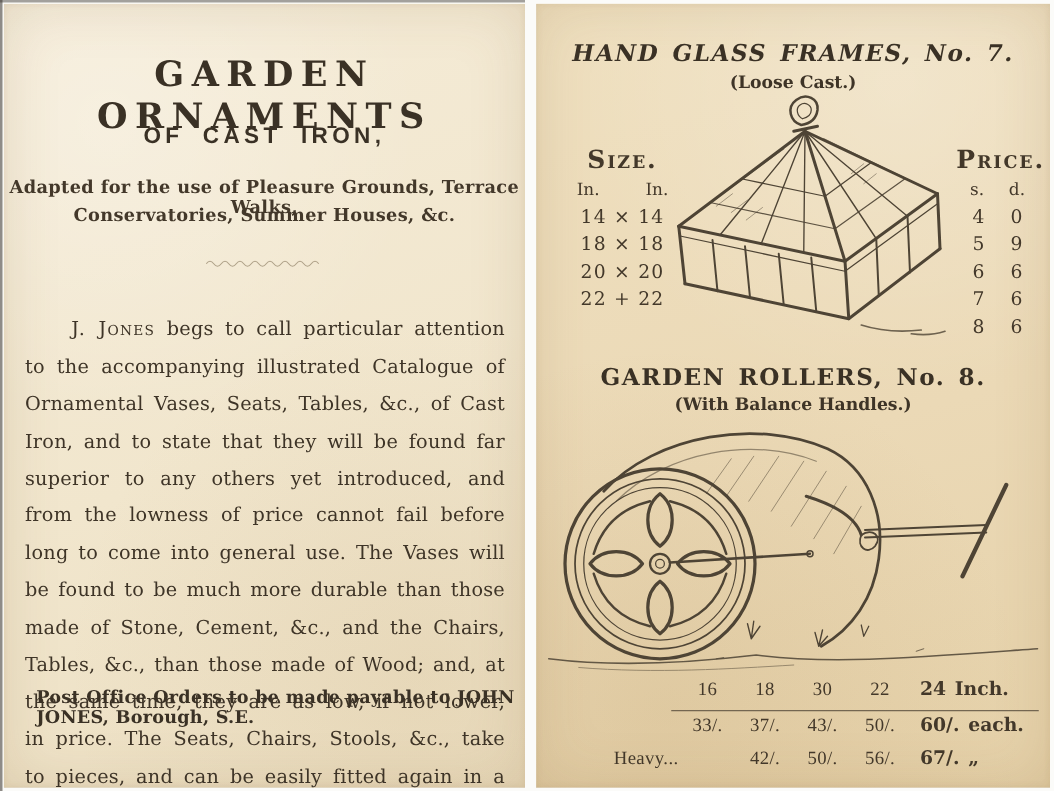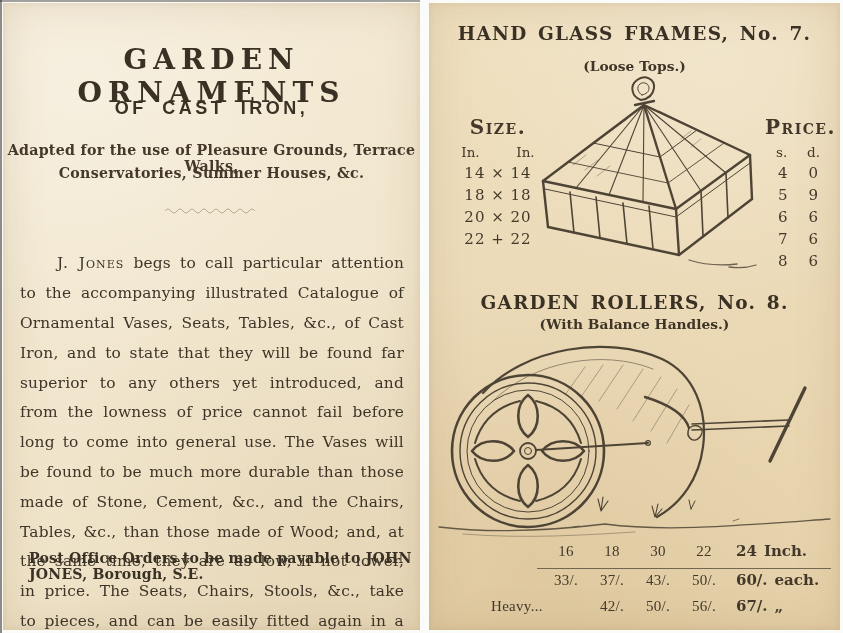--- a/index.html
+++ b/index.html
@@ -42,21 +42,21 @@
   .squiggle{top:204px;left:160px;opacity:.65;}
   .para{
     top:231px;left:17px;width:384px;
     font-size:15.4px;line-height:29.8px;text-align:justify;text-indent:37px;
     color:#3e3427;letter-spacing:.2px;word-spacing:1.5px;
   }
   .lead-caps{font-variant:small-caps;letter-spacing:1px;}
   .po-footer{top:547px;left:14px;width:396px;font-size:14.1px;font-weight:bold;letter-spacing:.2px;color:#3a3125;margin-left:12px;}
 
   
-  .hg-title{top:20px;font-size:18.5px;font-weight:bold;letter-spacing:1.2px;word-spacing:3px;color:#3a3125;}
+  .hg-title{top:30px;font-size:18.5px;font-weight:bold;letter-spacing:1.2px;word-spacing:3px;color:#3a3125;font-style:italic;}
   .hg-sub{top:55px;font-size:13.8px;font-weight:600;}
   .gr-title{top:289px;font-size:18.5px;font-weight:bold;letter-spacing:1.2px;word-spacing:3px;color:#3a3125;}
   .gr-sub{top:313px;font-size:13.8px;font-weight:600;}
 
   .col-block{font-size:15px;color:#43382a;}
   .size-block{left:14px;top:112px;width:110px;}
   .price-block{left:336px;top:112px;width:66px;}
   .col-head{display:block;text-align:center;font-variant:small-caps;font-weight:600;letter-spacing:1.5px;font-size:20px;margin-bottom:5px;}
   .unit-row{display:flex;justify-content:space-around;font-size:13.5px;margin-bottom:2px;}
   .price-block .unit-row{justify-content:space-between;padding:0 11px;}
@@ -90,21 +90,21 @@
       <path d="M2,4 q3,-4 6,0 t6,0 t6,0 t6,0 t6,0 t6,0 t6,0 t6,0 t6,0 t6,0 t6,0 t6,0 t6,0 t6,0 t6,0" fill="none" stroke="#8a7a5f" stroke-width="0.9"></path>
     </svg>
 
     <p class="abs para"><span class="lead-caps">J. Jones</span><span> begs to call particular attention to the accompanying illustrated Catalogue of Ornamental Vases, Seats, Tables, &amp;c., of Cast Iron, and to state that they will be found far superior to any others yet introduced, and from the lowness of price cannot fail before long to come into general use.  The Vases will be found to be much more durable than those made of Stone, Cement, &amp;c., and the Chairs, Tables, &amp;c., than those made of Wood; and, at the same time, they are as low, if not lower, in price.  The Seats, Chairs, Stools, &amp;c., take to pieces, and can be easily fitted again in a few minutes.</span></p>
 
     <div class="abs po-footer">Post Office Orders to be made payable to JOHN JONES, Borough, S.E.</div>
   </div>
 
   <div class="page page-right">
     <div class="abs ctr hg-title">HAND GLASS FRAMES, No. 7.</div>
-    <div class="abs ctr hg-sub">(Loose Tops.)</div>
+    <div class="abs ctr hg-sub">(Loose Cast.)</div>
 
     <div class="abs col-block size-block">
       <span class="col-head">Size.</span>
       <div class="unit-row">
         <span>In.</span>
         <span>In.</span>
       </div>
       <span class="num-row">14 × 14</span>
       <span class="num-row">18 × 18</span>
       <span class="num-row">20 × 20</span>

